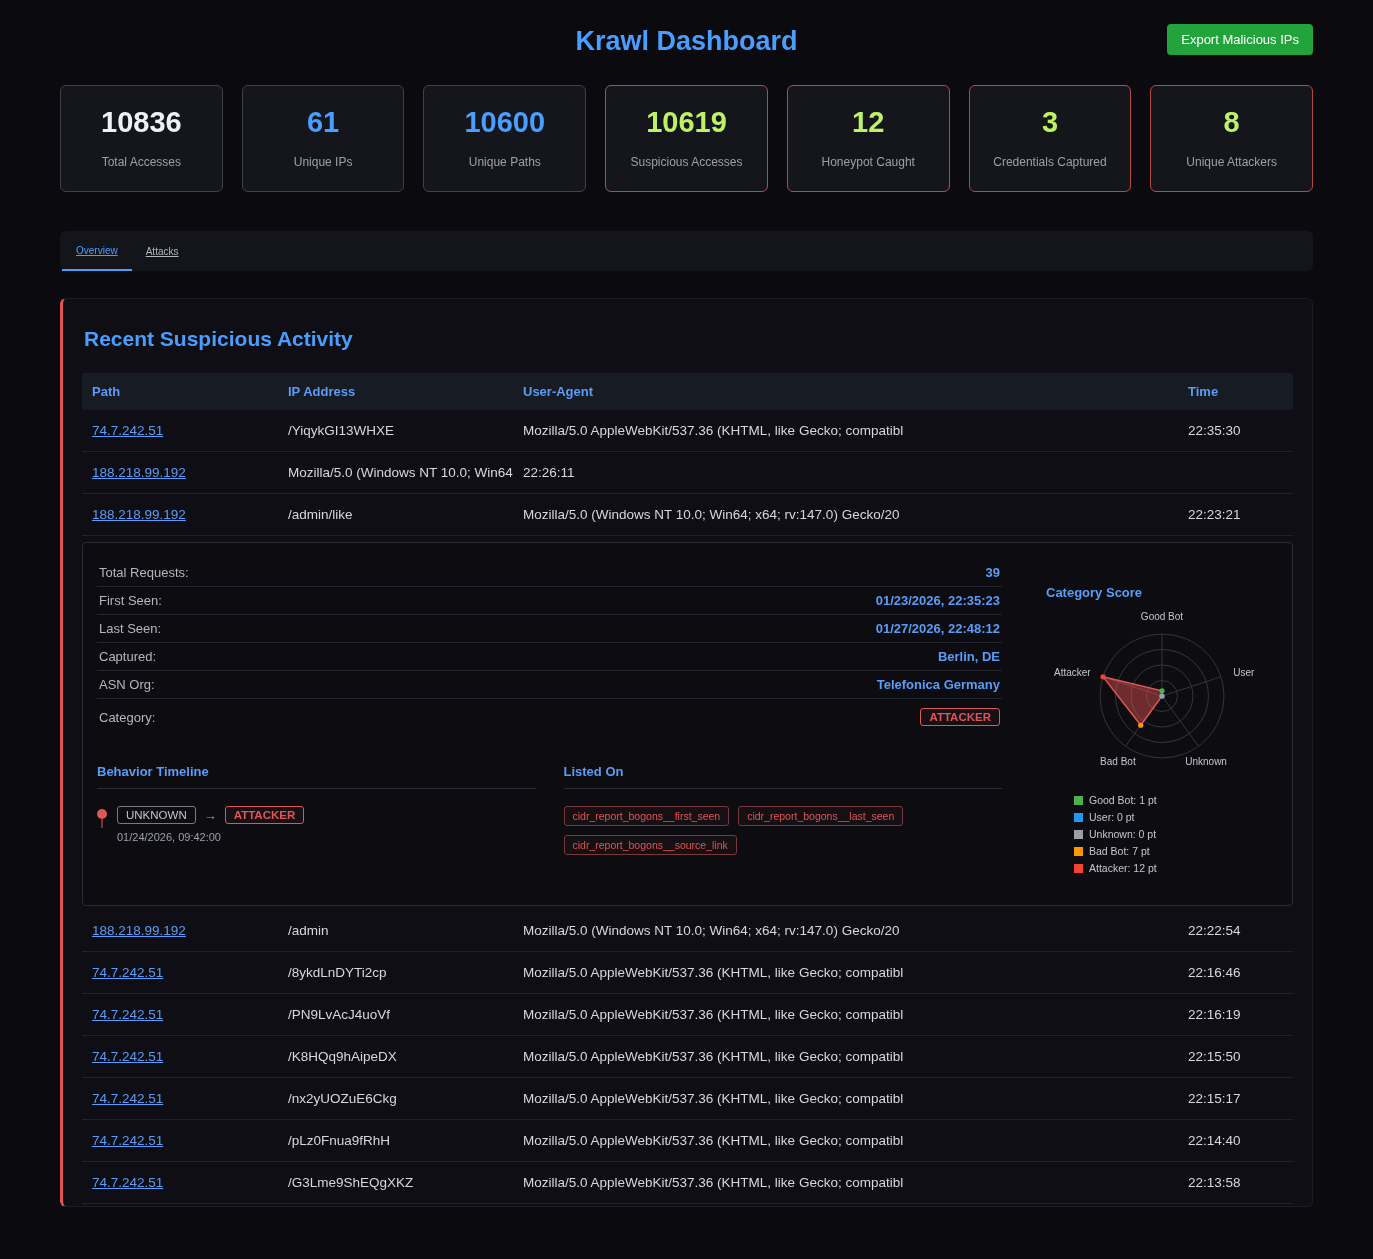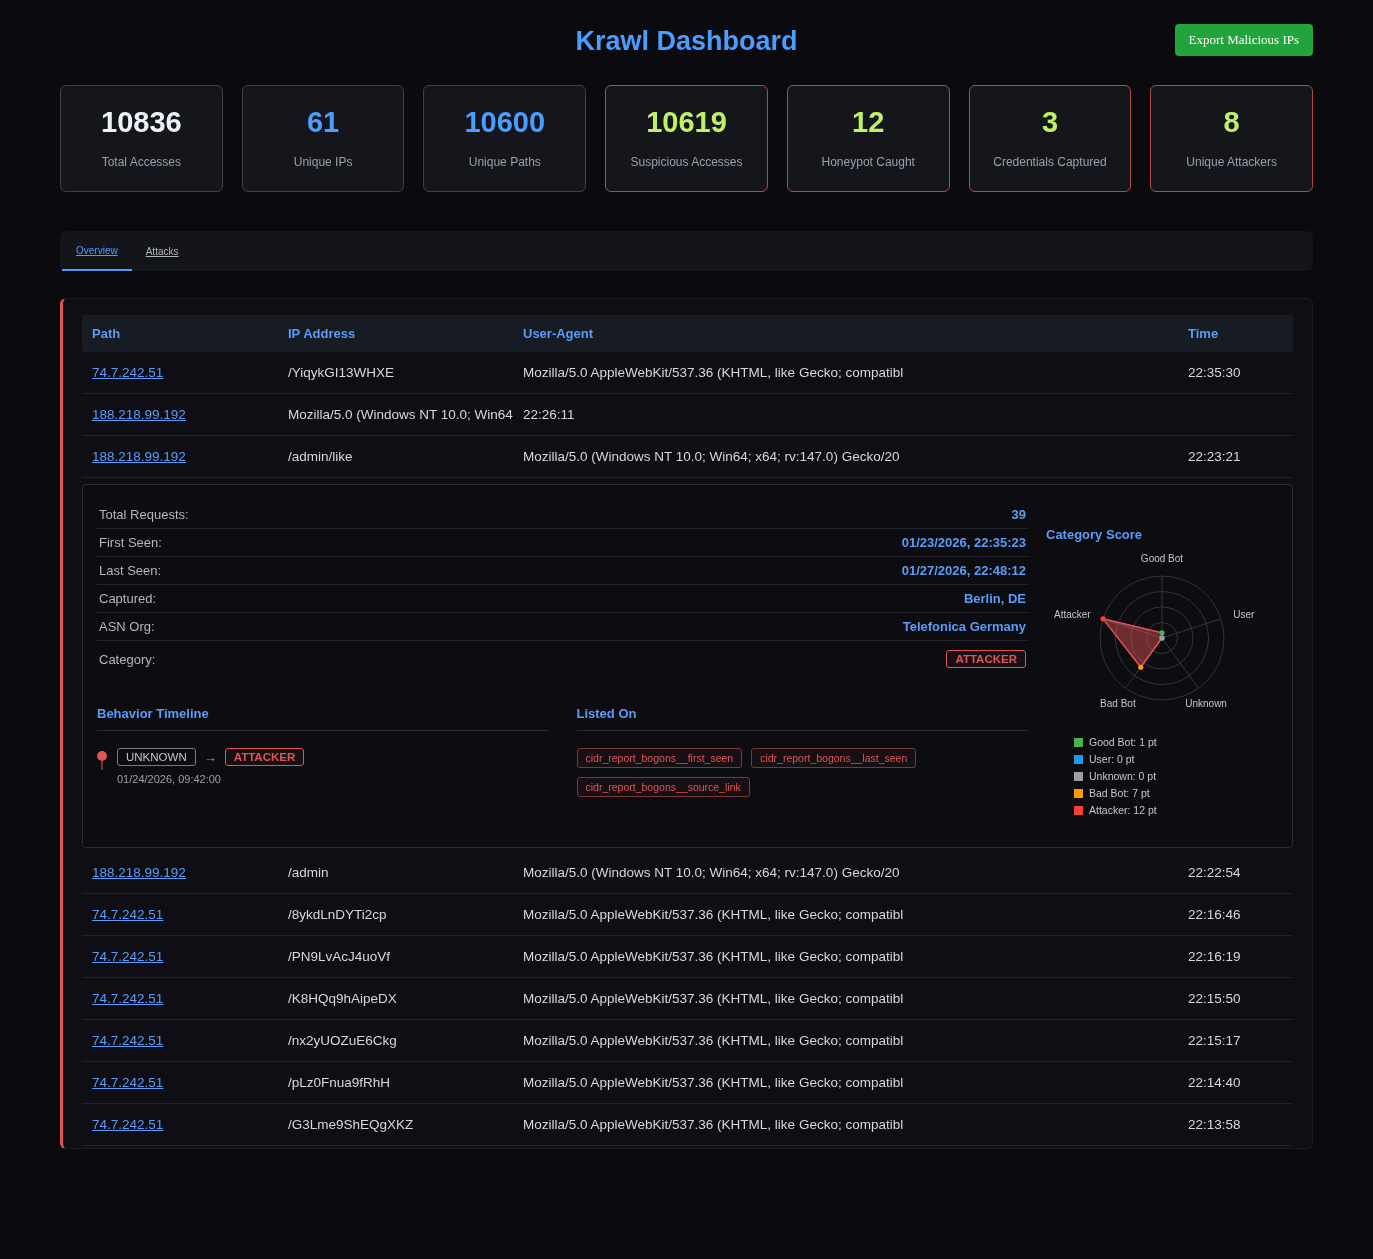--- a/index.html
+++ b/index.html
@@ -4,21 +4,21 @@
 <title>Krawl Dashboard</title>
 <style>
   * { box-sizing: border-box; margin: 0; padding: 0; }
   html, body { background: #0a0a0f; }
   body { font-family: "Liberation Sans", sans-serif; color: #d6d8dd; }
   .page { width: 1253px; margin: 0 auto; padding-bottom: 16px; }
 
   .header { position: relative; padding: 26px 0 6px; }
   .header h1 { text-align: center; color: #4a9eff; font-size: 27px; font-weight: bold; }
   .export-btn { position: absolute; right: 0; top: 24px; background: #23a33c; color: #fff;
-    border: none; border-radius: 4px; padding: 8px 14px; font-size: 13px; font-family: Liberation Serif, serif; cursor: pointer; }
+    border: none; border-radius: 4px; padding: 8px 14px; font-size: 13px; font-family: Liberation Sans, sans-serif; cursor: pointer; }
 
   .stats-row { display: flex; gap: 19px; margin-top: 22px; }
   .stat-card { flex: 1; background: #15151c; border: 1px solid #3e414b; border-radius: 6px;
     text-align: center; padding: 20px 6px 22px; }
   .stat-card.alert { border-color: #b34a4a; }
   .stat-value { font-size: 29px; font-weight: bold; color: #eef2f8; }
   .stat-value.blue { color: #4a9eff; }
   .stat-value.red { color: #bef264; }
   .stat-label { margin-top: 16px; font-size: 12px; color: #9aa0ab; }
 
@@ -33,21 +33,21 @@
   .panel h2 { color: #4a9eff; font-size: 21px; font-weight: bold; margin: 12px 2px 22px; }
 
   .trow { display: grid; grid-template-columns: 196px 235px 1fr 115px; align-items: center;
     border-bottom: 1px solid #1f2330; }
   .thead { background: #171b24; border-bottom: none; border-radius: 2px; }
   .thead .cell { color: #5b9cf6; font-weight: bold; padding: 11px 10px; font-size: 13px; }
   .cell { padding: 13px 10px; font-size: 13.5px; color: #d6d8dd; overflow: hidden; white-space: nowrap; }
   .ip-link { color: #5b9cf6; text-decoration: underline; }
 
   .detail { border: 1px solid #2a2d37; background: #0c0c11; border-radius: 4px;
-    margin: 6px 0 4px; padding: 16px 14px 26px; display: flex; gap: 18px; }
+    margin: 6px 0 4px; padding: 16px 14px 26px; display: flex; gap: 44px; }
   .detail-left { flex: 1; }
   .dfield { display: flex; justify-content: space-between; align-items: center;
     padding: 6px 2px; border-bottom: 1px solid #222530; font-size: 13px; min-height: 26px; }
   .dfield.noline { border-bottom: none; padding-top: 9px; }
   .dlabel { color: #b3b7c0; }
   .dvalue { color: #5b9cf6; font-weight: bold; }
 
   .badge { display: inline-block; border-radius: 3px; padding: 2px 8px; font-size: 11.5px; font-weight: bold; }
   .badge.red { color: #e05555; border: 1px solid #e05555; background: rgba(224,85,85,0.06); }
   .badge.grey { color: #c2c6ce; border: 1px solid #767b85; font-weight: normal; }
@@ -115,20 +115,21 @@
         <div class="stat-label">Unique Attackers</div>
       </div>
     </div>
 
   <nav class="tabs" id="tabs">
       <a class="tab active">Overview</a>
       <a class="tab">Attacks</a>
     </nav>
 
   <main class="panel">
+    <h2>Recent Suspicious Activity</h2>
 
     <div class="table">
       <div class="trow thead" id="thead">
           <div class="cell">Path</div>
           <div class="cell">IP Address</div>
           <div class="cell">User-Agent</div>
           <div class="cell">Time</div>
         </div>
 
       <div id="rows-before">

